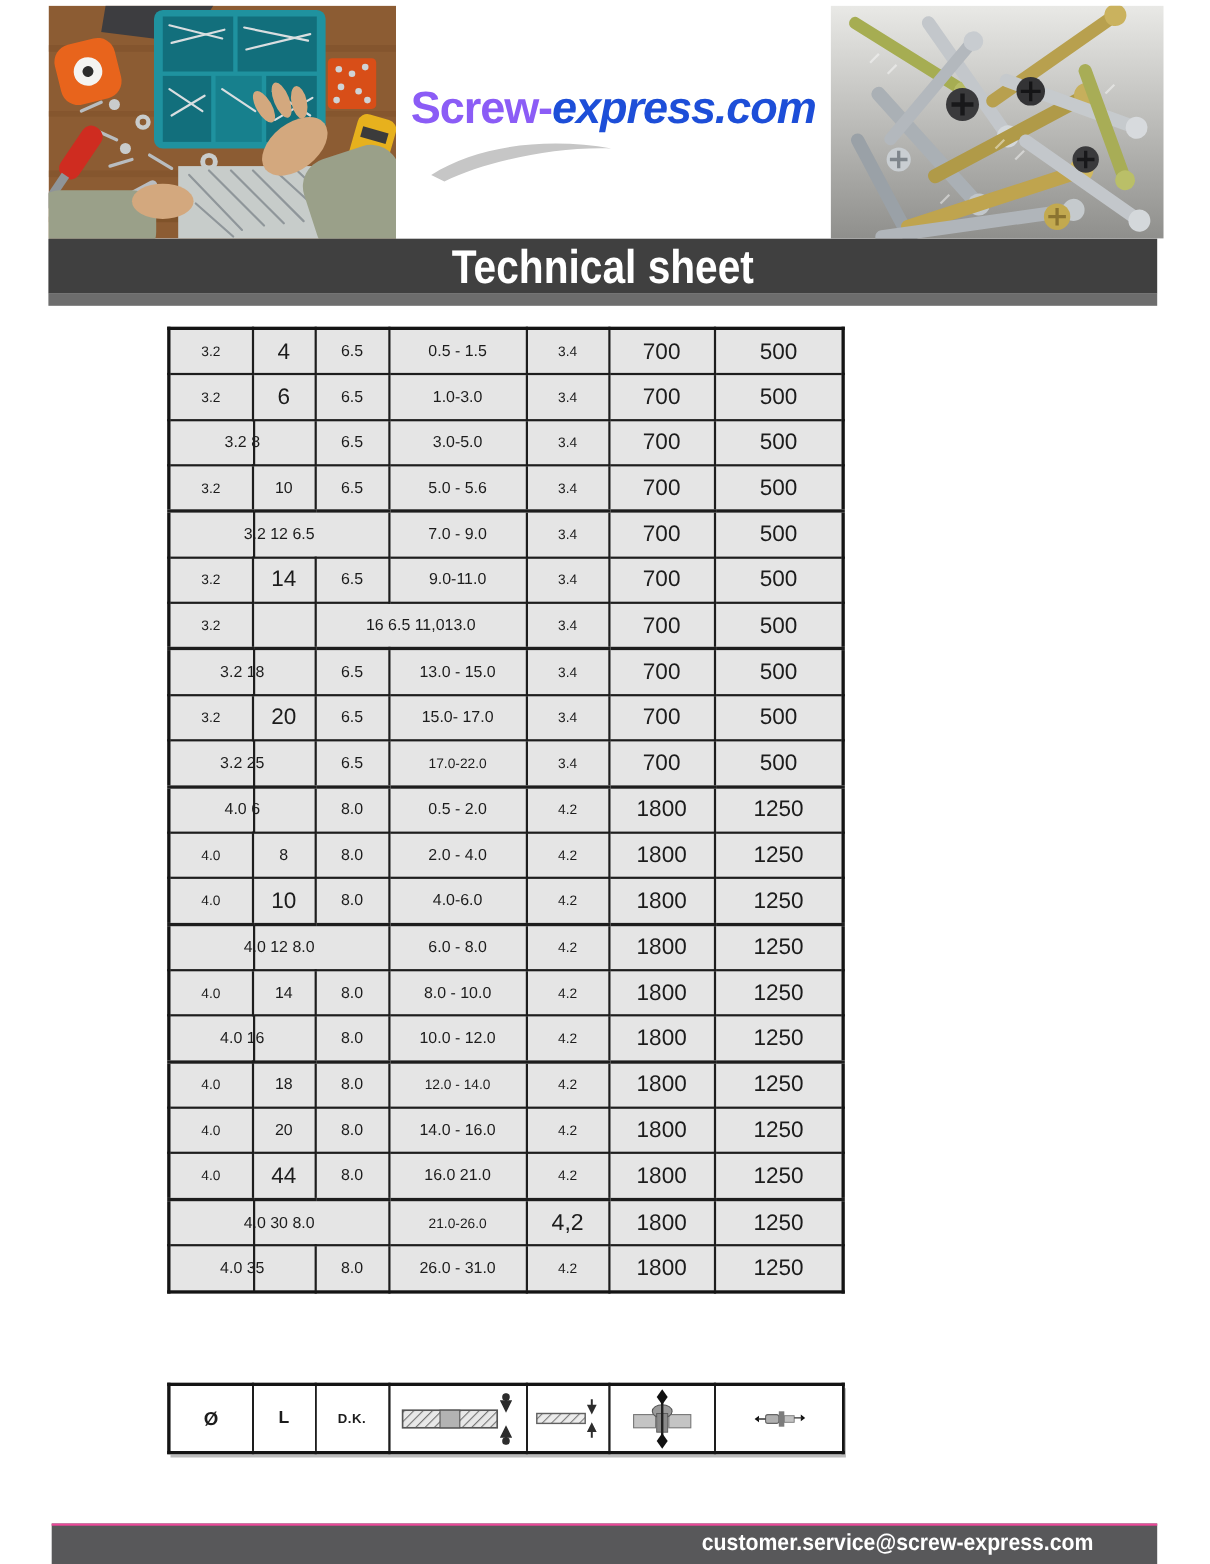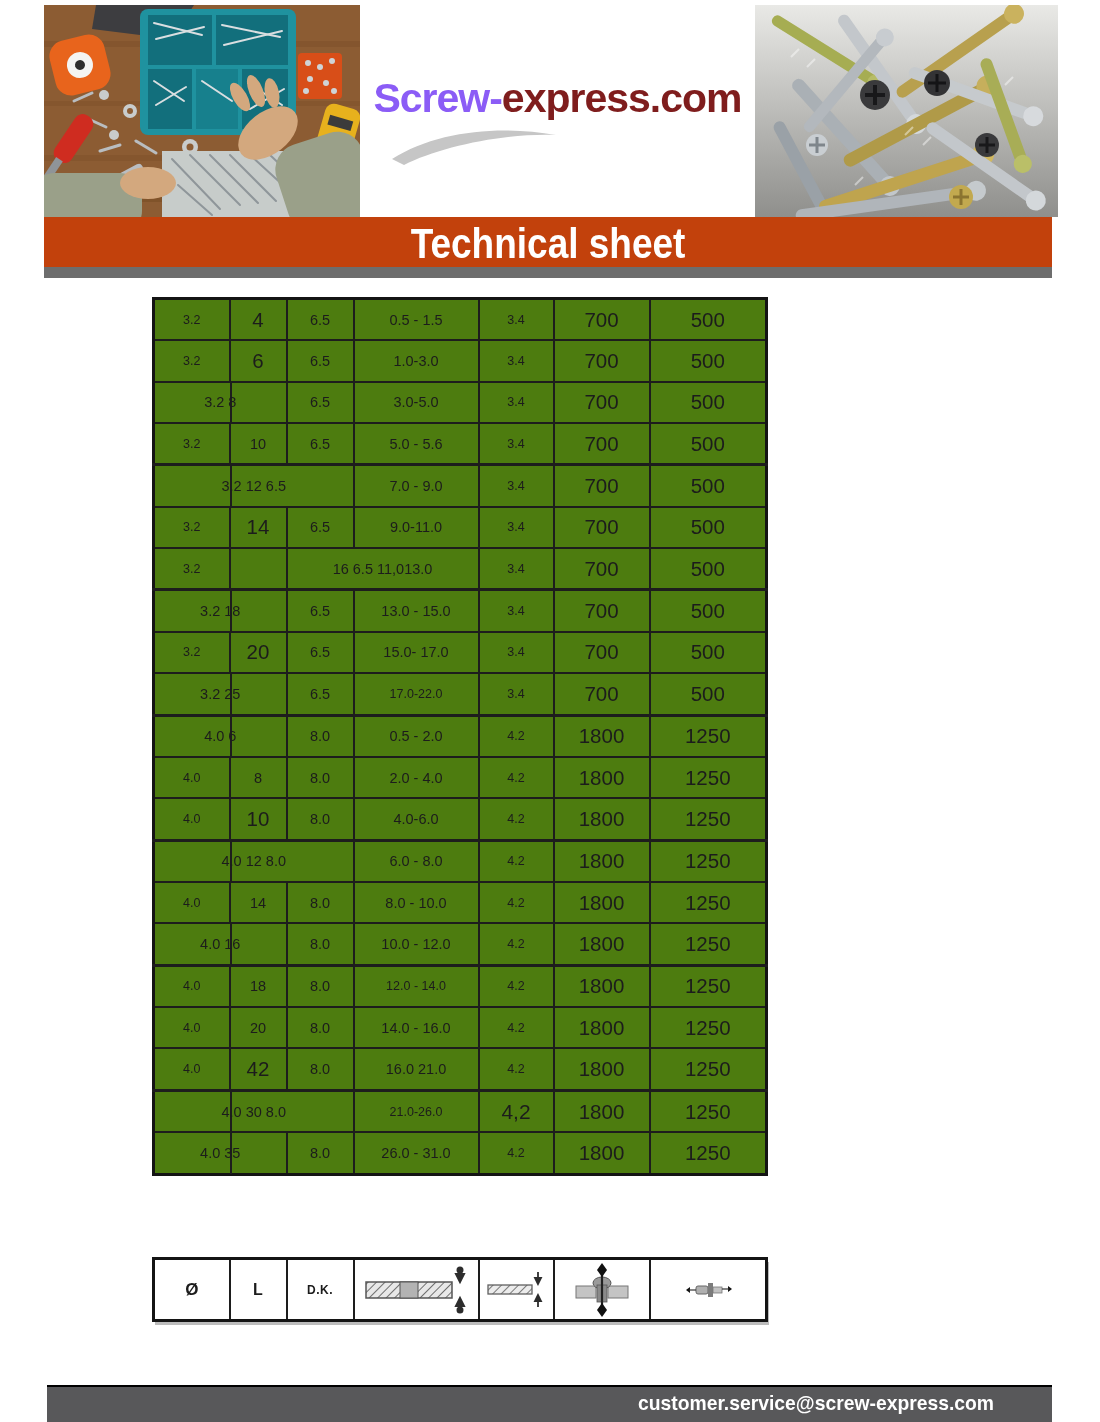--- a/index.html
+++ b/index.html
@@ -10,31 +10,31 @@
   
   .photo{position:absolute;top:5px;height:212px;overflow:hidden;}
   .photo svg{display:block;width:100%;height:100%;}
   .photo-left{left:44px;width:316px;}
   .photo-right{left:755px;width:303px;}
 
   .logo-block{position:absolute;left:360px;top:5px;width:395px;height:212px;text-align:center;}
   .logo-text{position:absolute;left:0;right:0;top:70px;font-size:41px;font-weight:700;
              letter-spacing:-1px;white-space:nowrap;}
   .logo-part1{color:#8b5cf6;}
-  .logo-part2{color:#7f1d1d;}
+  .logo-part2{color:#1d4ed8;font-style:italic;}
   .logo-swoosh{position:absolute;left:28px;top:118px;}
 
-  .orange-band{position:absolute;left:44px;top:217px;width:1008px;height:50px;background:#c2410c;}
+  .orange-band{position:absolute;left:44px;top:217px;width:1008px;height:50px;background:#404040;}
   .band-title{position:absolute;left:0;right:0;top:2px;text-align:center;color:#ffffff;
               font-size:43px;font-weight:800;transform:scaleX(0.86);letter-spacing:0px;}
   .gray-strip{position:absolute;left:44px;top:267px;width:1008px;height:11px;background:#6d6d6d;}
 
   
   .table-wrap{position:absolute;left:152px;top:297px;width:613px;}
-  table.sheet{border-collapse:collapse;table-layout:fixed;width:613px;background:#4d7c0f;}
+  table.sheet{border-collapse:collapse;table-layout:fixed;width:613px;background:#e5e5e5;}
   table.main{height:879px;border:3px solid #141414;}
   table.sheet td{border:2px solid #1d1d1d;text-align:center;vertical-align:middle;
                  position:relative;padding:0;overflow:visible;white-space:nowrap;}
   tr.thick td{border-bottom-width:3px;}
   td.sz-sm{font-size:12.5px;}
   td.sz-md{font-size:14.5px;}
   td.sz-lg{font-size:20.5px;}
   td.sz-xl{font-size:21px;}
   td.al-right{text-align:right;padding-right:1px;}
   td.al-left{text-align:left;padding-left:2px;}
@@ -45,21 +45,21 @@
   .legend-wrap{position:absolute;left:152px;top:1257px;width:613px;}
   table.legend{height:65px;border:3px solid #141414;box-shadow:2px 4px 0 -1px #bcbcbc;}
   table.legend td{background:#ffffff;}
   .hdr-phi{font-size:17px;font-weight:700;}
   .hdr-l{font-size:16px;font-weight:700;}
   .hdr-dk{font-size:12px;font-weight:700;letter-spacing:0.5px;margin-left:32px;}
   .diag{display:block;margin:0 auto;}
 
   
   .footer-bar{position:absolute;left:47px;top:1385px;width:1005px;height:37px;background:#58585a;
-              border-top:2px solid #000000;box-sizing:border-box;}
+              border-top:2px solid #ec4899;box-sizing:border-box;}
   .footer-text{position:absolute;right:58px;top:4px;color:#ffffff;font-size:21px;font-weight:700;
                transform:scaleX(0.92);transform-origin:right center;letter-spacing:0px;}
 </style>
 </head>
 <body>
 
 <div class="page">
 
   <div class="photo photo-left">
     <svg viewBox="0 0 316 212" preserveAspectRatio="none">
@@ -440,21 +440,21 @@
             <td class="sz-sm"><span class="ct">4.0</span></td>
             <td class="sz-md al-right"><span class="ct">20</span></td>
             <td class="sz-md al-left"><span class="ct">8.0</span></td>
             <td class="sz-md"><span class="ct">14.0 - 16.0</span></td>
             <td class="sz-sm"><span class="ct">4.2</span></td>
             <td class="sz-lg"><span class="ct">1800</span></td>
             <td class="sz-lg"><span class="ct">1250</span></td>
           </tr>
           <tr class="thick">
             <td class="sz-sm"><span class="ct">4.0</span></td>
-            <td class="sz-lg"><span class="ct">42</span></td>
+            <td class="sz-lg"><span class="ct">44</span></td>
             <td class="sz-md"><span class="ct">8.0</span></td>
             <td class="sz-md"><span class="ct">16.0 21.0</span></td>
             <td class="sz-sm"><span class="ct">4.2</span></td>
             <td class="sz-lg"><span class="ct">1800</span></td>
             <td class="sz-lg"><span class="ct">1250</span></td>
           </tr>
           <tr>
             <td colspan="3" class="sz-md"><i class="bline" style="left: 75px;"></i><span class="ct">4.0 30 8.0</span></td>
             <td class="sz-sm"><span class="ct">21.0-26.0</span></td>
             <td class="sz-xl"><span class="ct">4,2</span></td>

